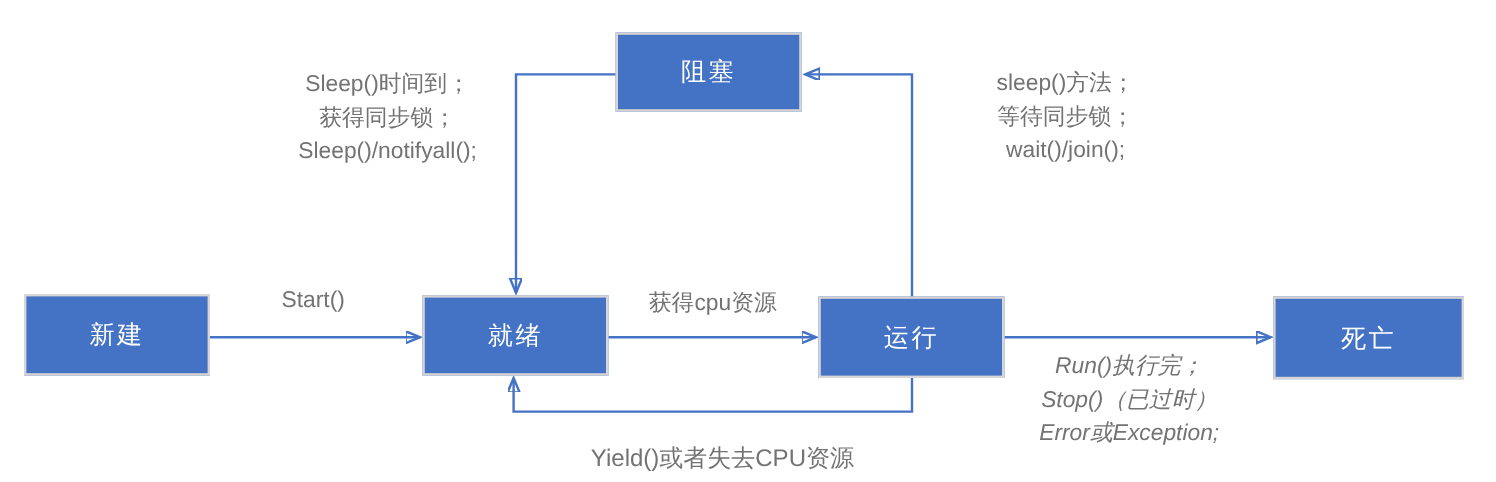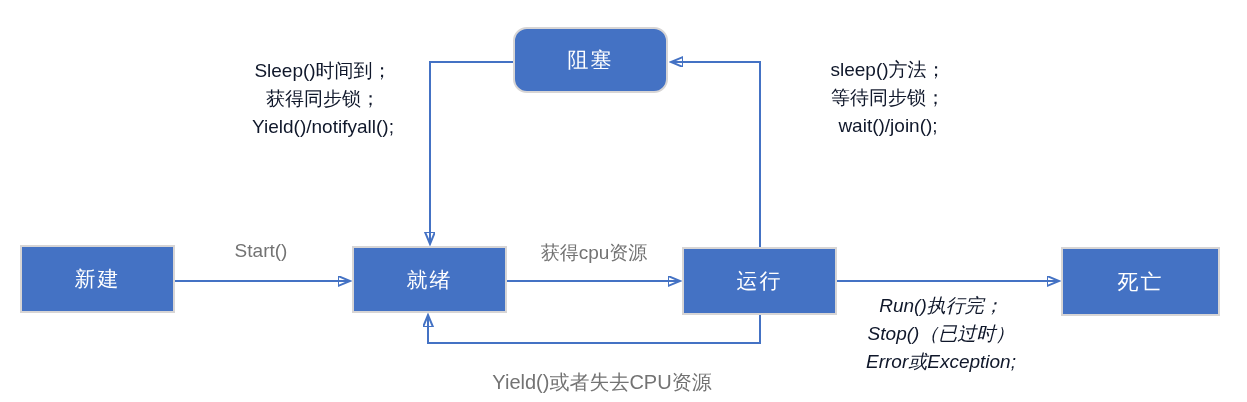--- a/index.html
+++ b/index.html
@@ -43,21 +43,21 @@
     transform: translateX(-50%);
     color: #737373;
     font-size: 19px;
     white-space: nowrap;
     text-align: center;
     line-height: 25px;
   }
   .edge-label-block {
     position: absolute;
     transform: translateX(-50%);
-    color: #0f172a;
+    color: #737373;
     font-size: 19px;
     white-space: nowrap;
     text-align: center;
     line-height: 28px;
   }
   .yield-label {
     font-size: 20px;
   }
 </style>
 </head>
@@ -84,36 +84,36 @@
   </div>
 
   <div class="node" style="left:352px; top:246px; width:155px; height:67px;">
     <span>就绪</span>
   </div>
 
   <div class="node" style="left:682px; top:247px; width:155px; height:68px;">
     <span>运行</span>
   </div>
 
-  <div class="node" style="left:513px; top:27px; width:155px; height:66px;border-radius:14px;">
+  <div class="node" style="left:513px; top:27px; width:155px; height:66px;">
     <span>阻塞</span>
   </div>
 
   <div class="node" style="left:1061px; top:247px; width:159px; height:69px;">
     <span>死亡</span>
   </div>
 
   <div class="edge-label" style="left:261px; top:238px;">Start()</div>
 
   <div class="edge-label" style="left:594px; top:240px;">获得cpu资源</div>
 
   <div class="edge-label-block" style="left:323px; top:57px;">
     <div>Sleep()时间到；</div>
     <div>获得同步锁；</div>
-    <div>Yield()/notifyall();</div>
+    <div>Sleep()/notifyall();</div>
   </div>
 
   <div class="edge-label-block" style="left:888px; top:56px;">
     <div>sleep()方法；</div>
     <div>等待同步锁；</div>
     <div>wait()/join();</div>
   </div>
 
   <div class="edge-label-block" style="left:941px; top:292px;font-style:italic;">
     <div>Run()执行完；</div>

